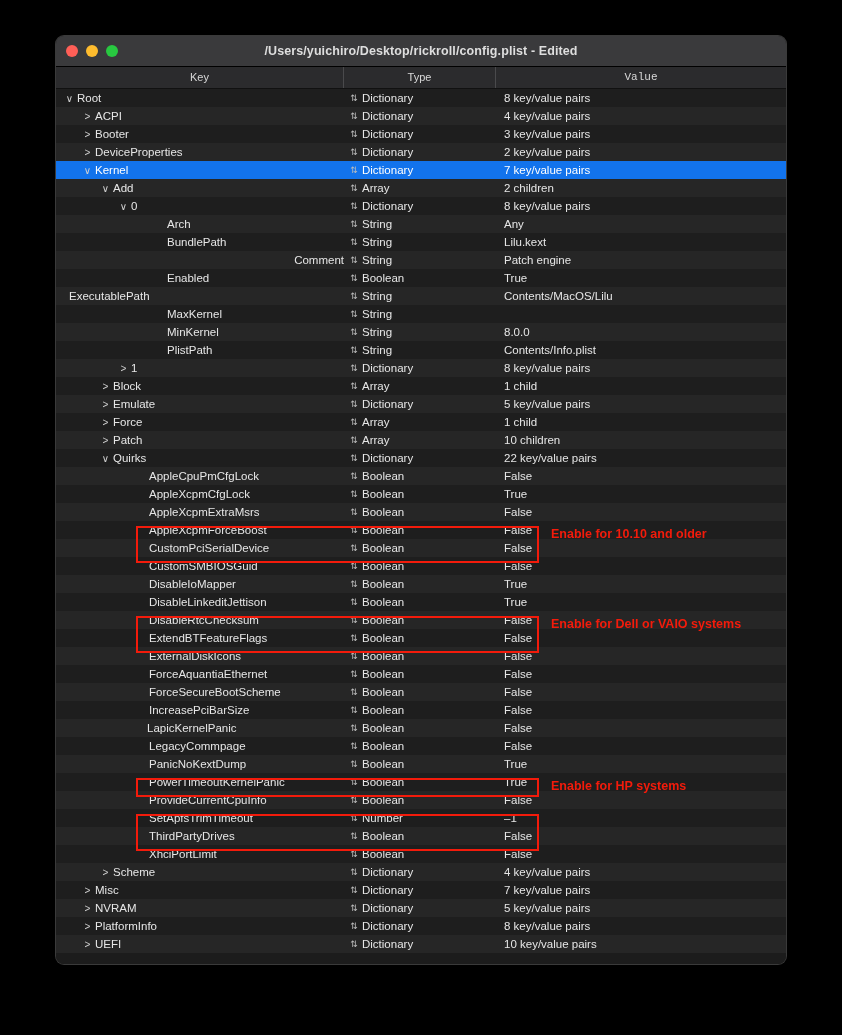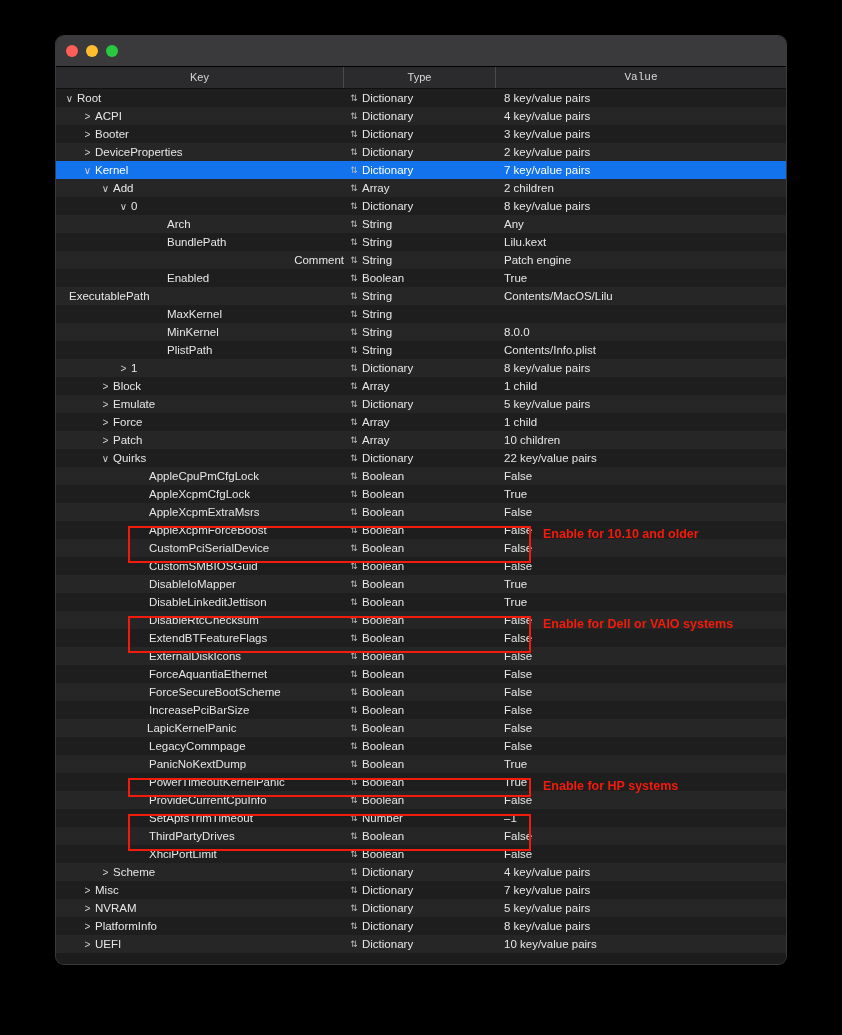--- a/index.html
+++ b/index.html
@@ -139,21 +139,21 @@
     font-size: 9px;
     color: #bdbdbd;
     width: 8px;
     text-align: center;
     flex: 0 0 auto;
   }
 
   
   #overlay {
     position: absolute;
-    left: 0; top: 0;
+    left: 8px; top: 0;
     width: 730px;
     height: 928px;
     pointer-events: none;
   }
   .hl-box {
     position: absolute;
     border: 2.5px solid #f31b0b;
     box-sizing: border-box;
   }
   .note {
@@ -168,20 +168,21 @@
 <body>
 
 <div id="window">
 
   <div id="titlebar">
     <div class="traffic">
       <span class="dot close"></span>
       <span class="dot min"></span>
       <span class="dot max"></span>
     </div>
+    <div id="window-title">/Users/yuichiro/Desktop/rickroll/config.plist - Edited</div>
   </div>
 
   <div id="header">
     <div class="hcell key">Key</div>
     <div class="hcell type">Type</div>
     <div class="hcell value">Value</div>
   </div>
 
   <div id="table">
     <div id="rows">

